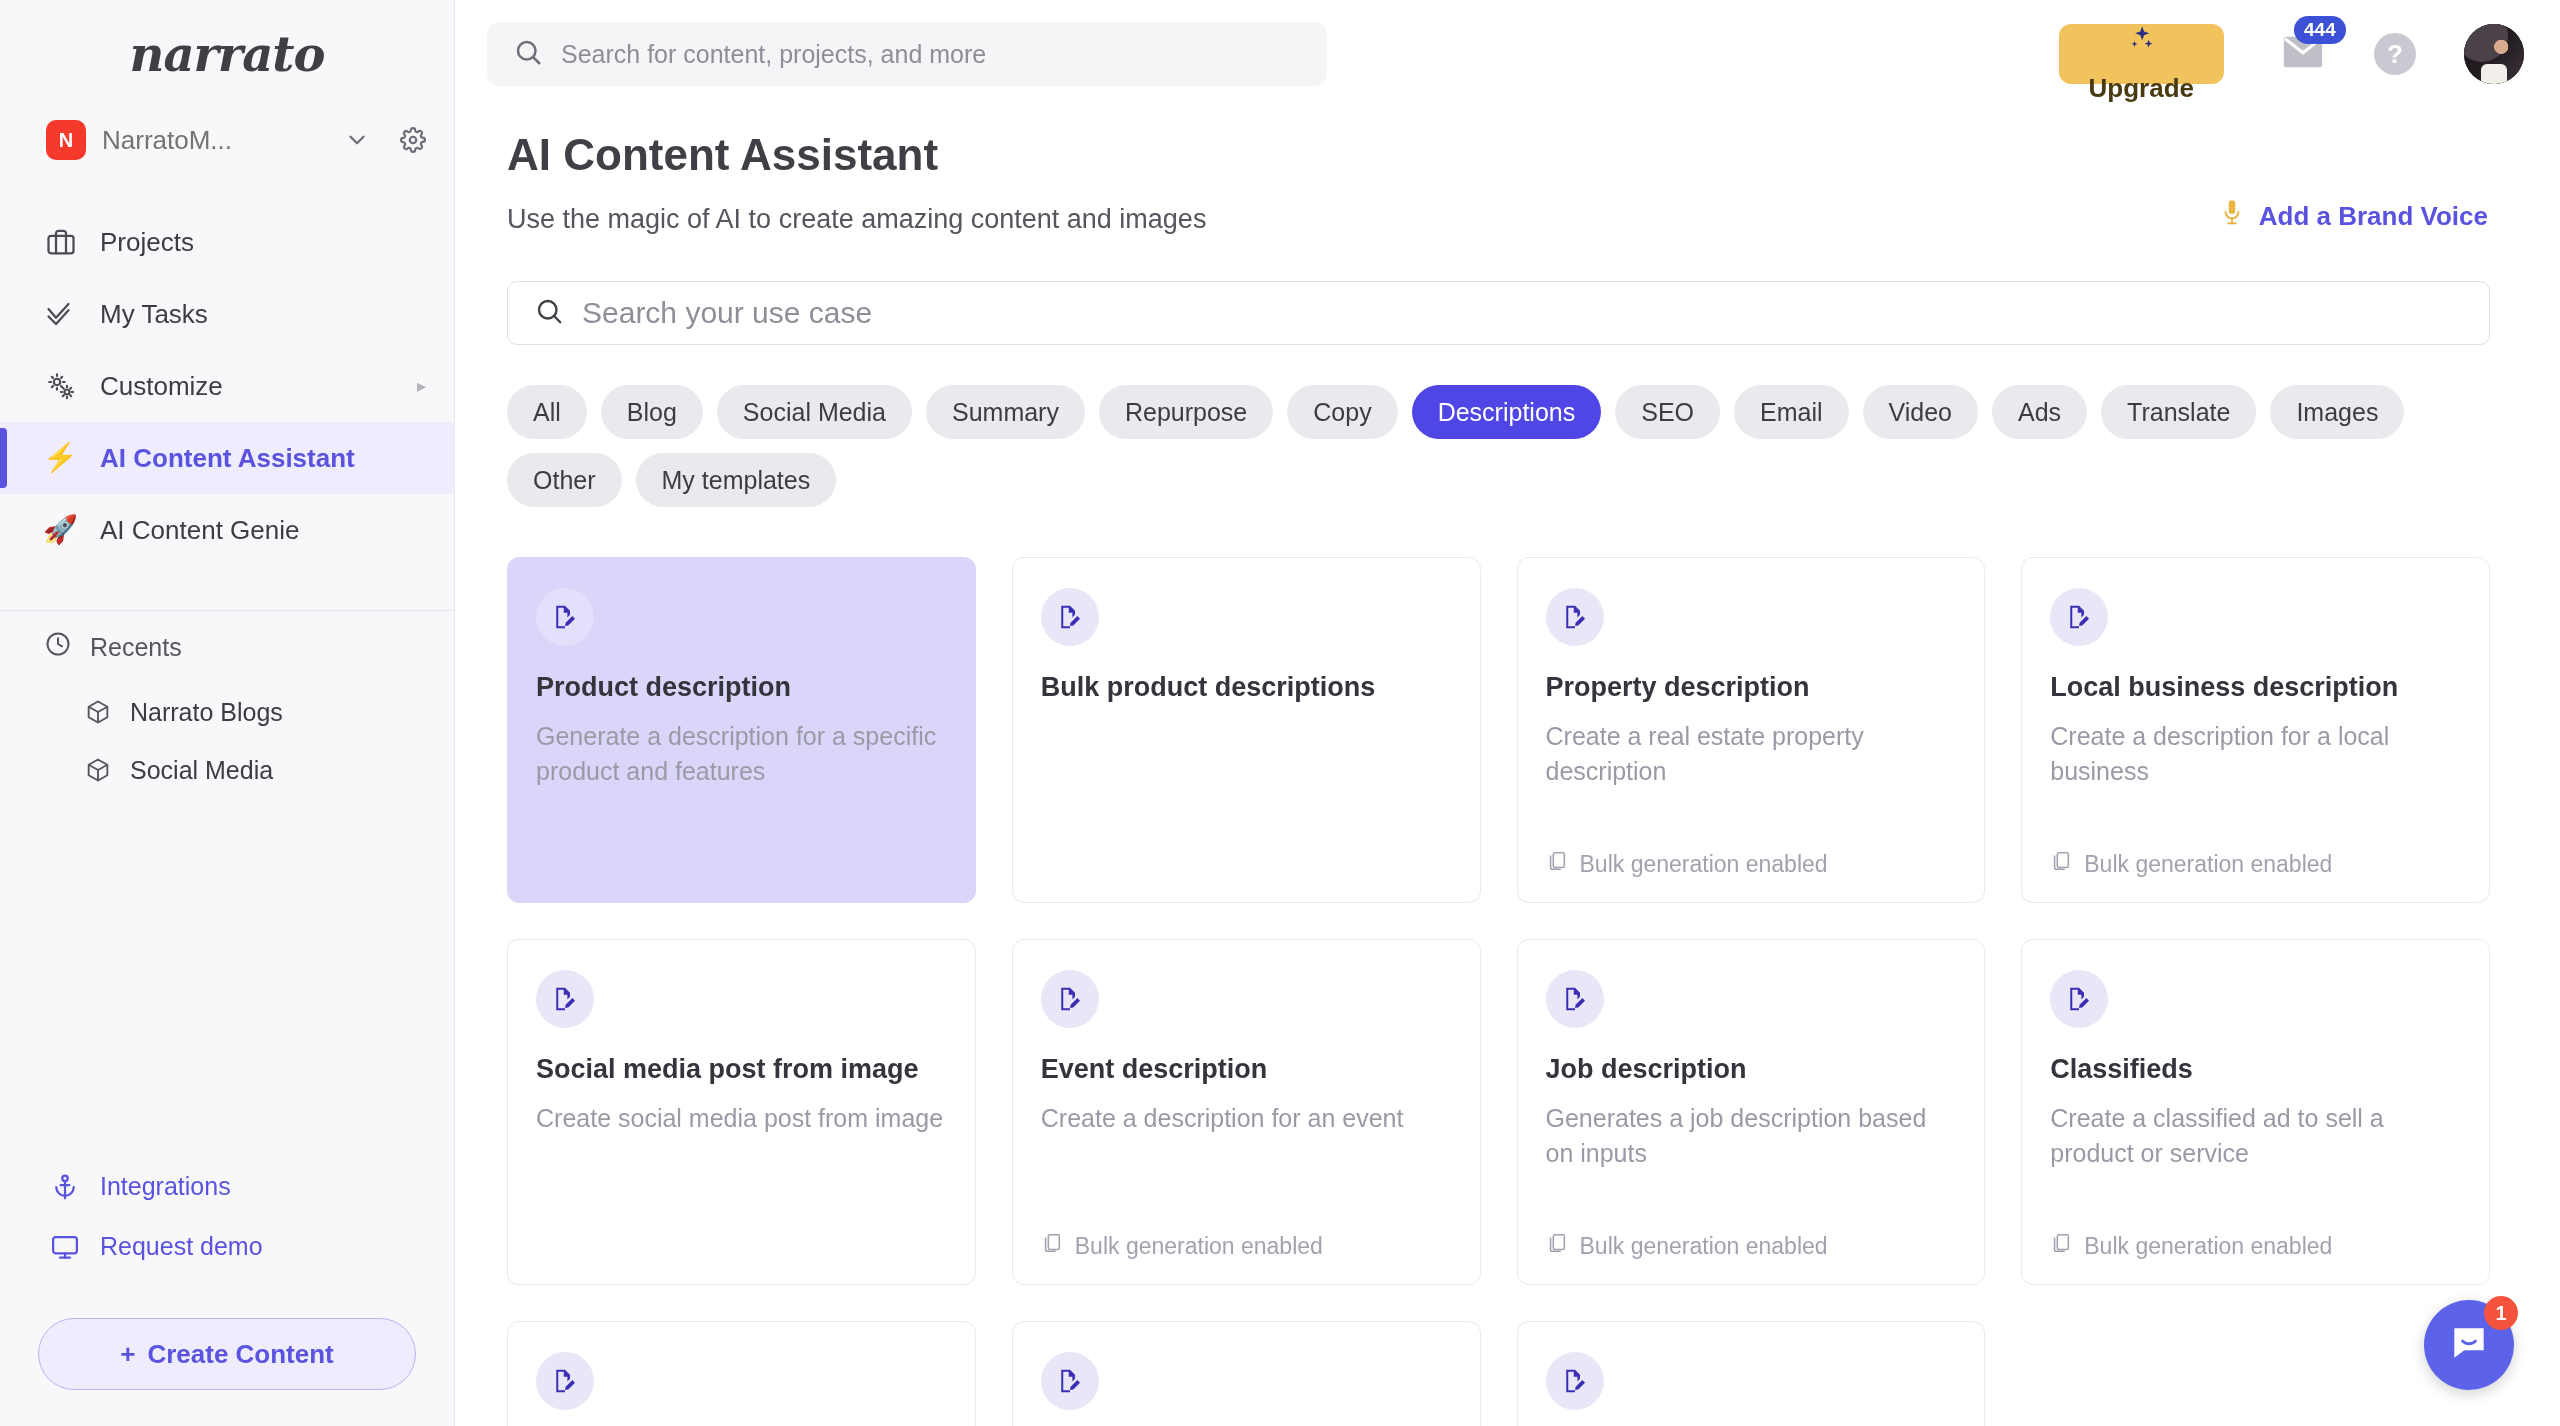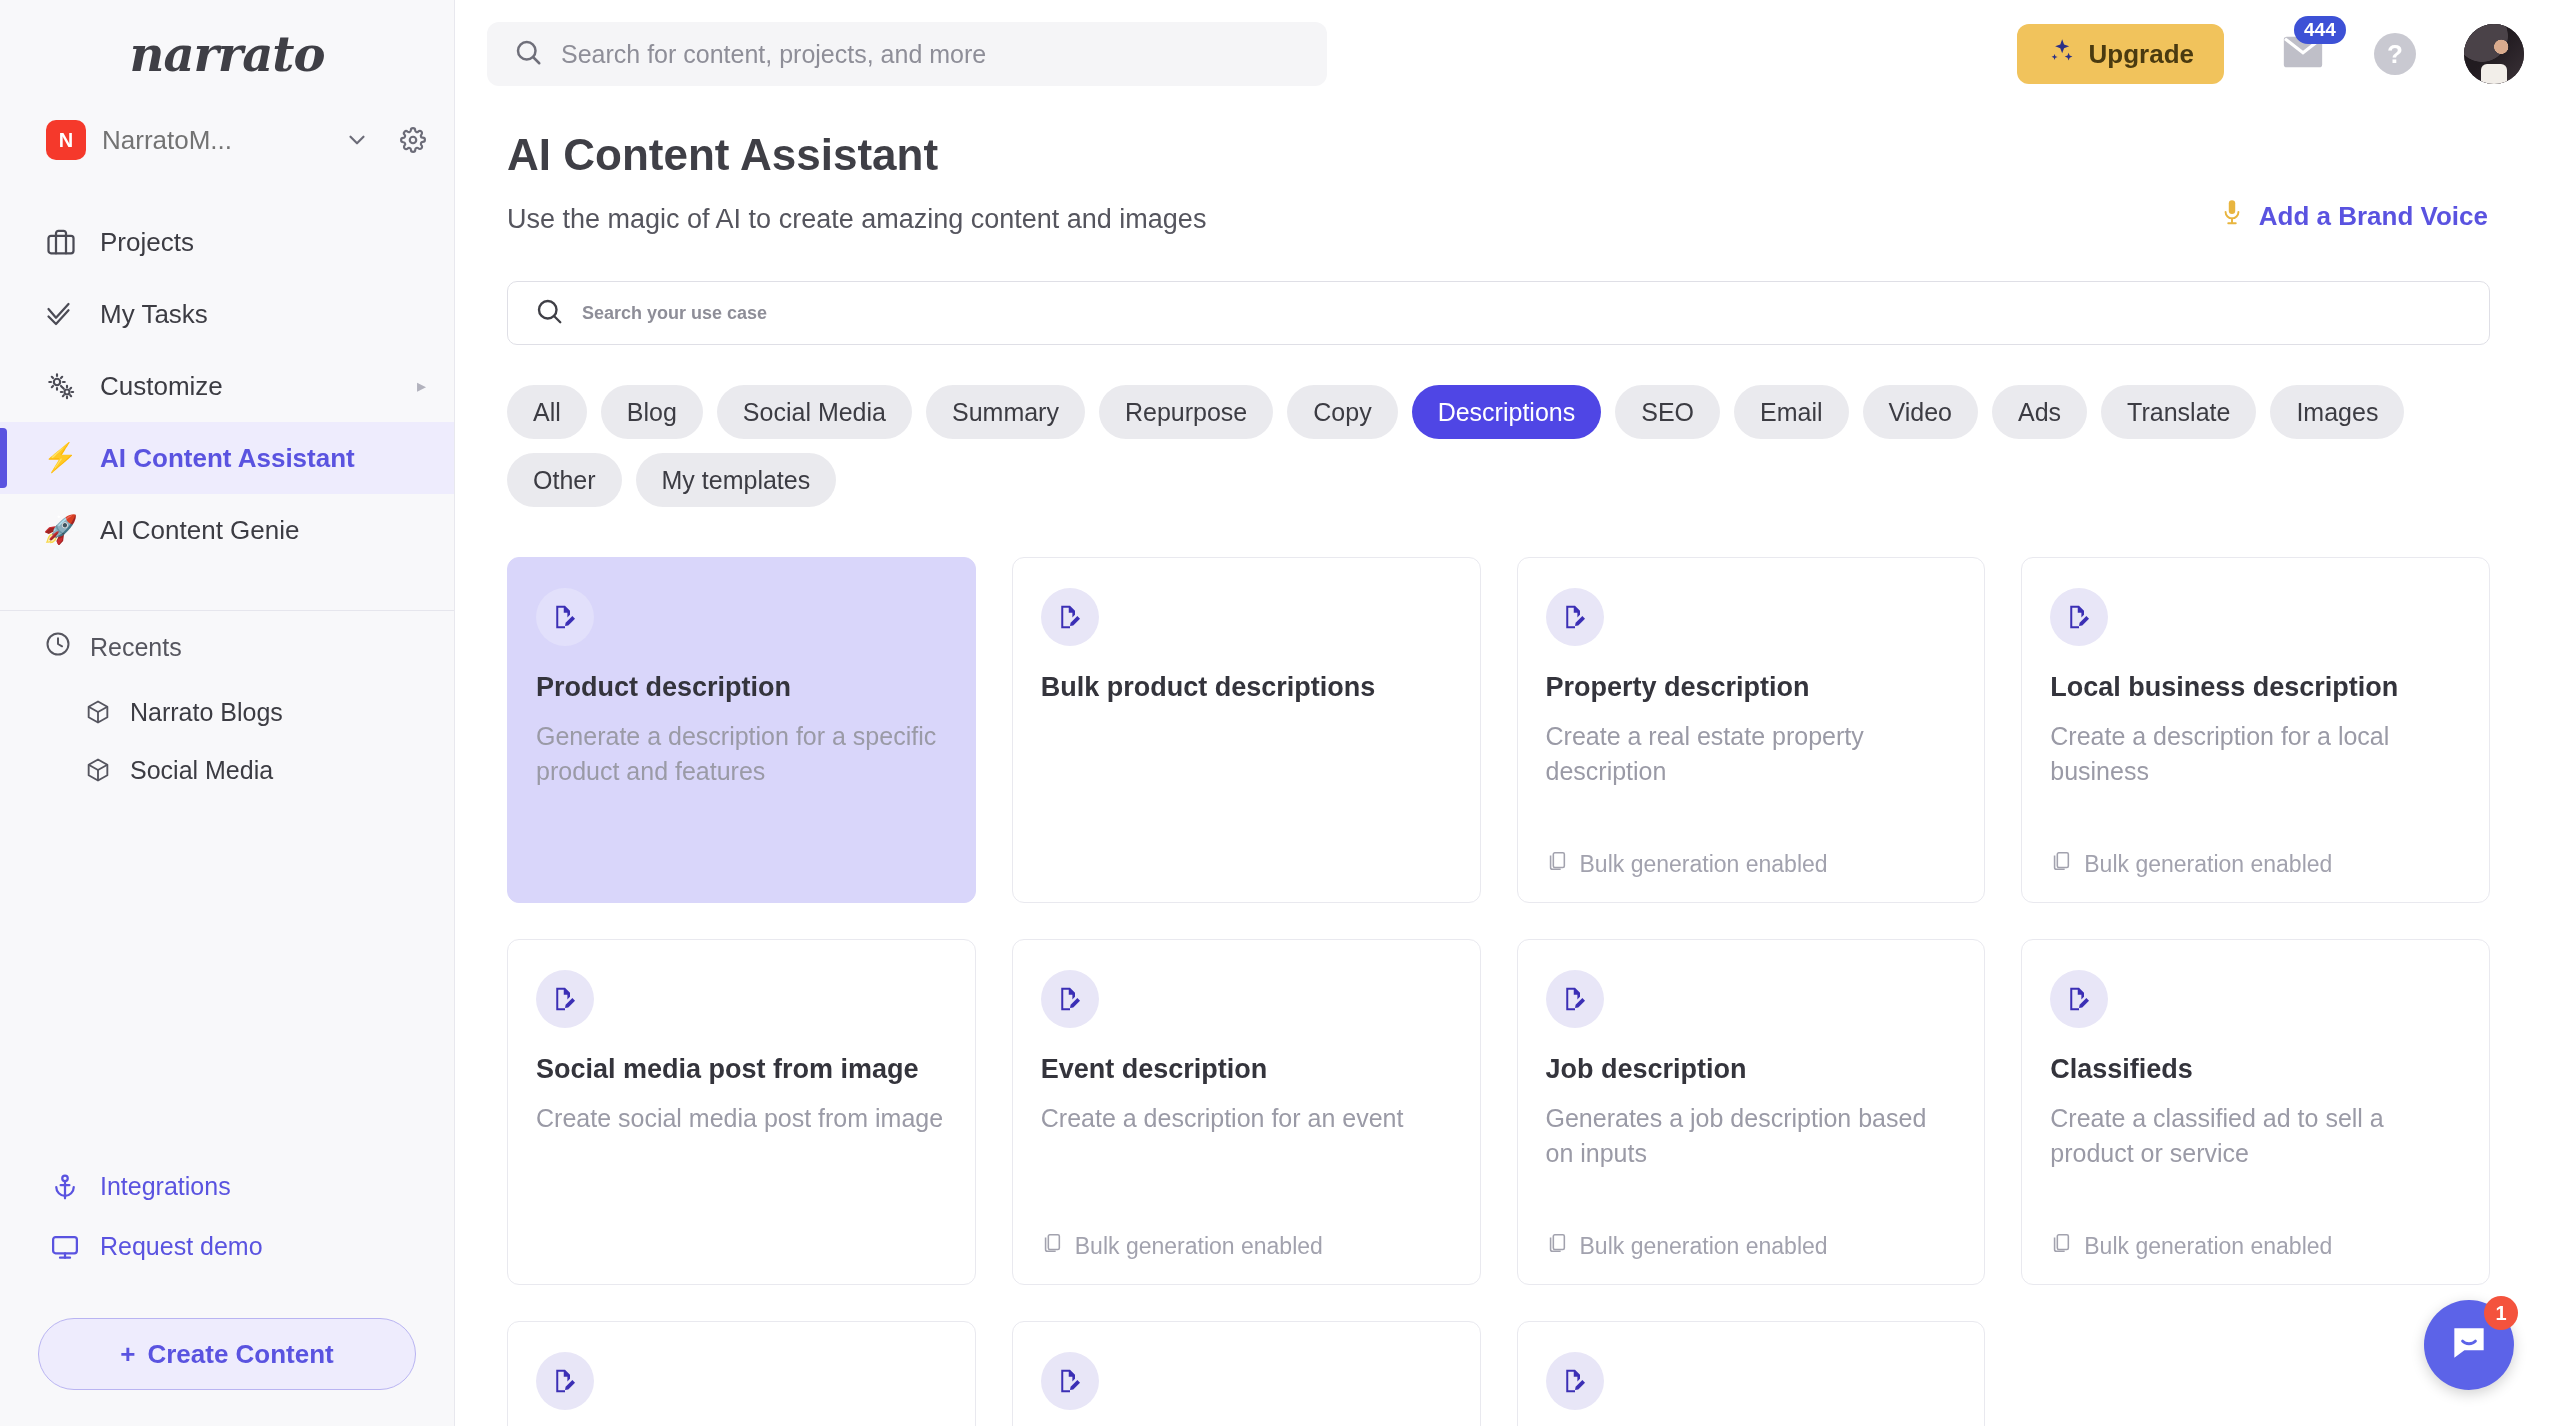--- a/index.html
+++ b/index.html
@@ -118,21 +118,21 @@
     background: #f5f5f7;
     display: flex; align-items: center; gap: 18px;
     padding: 0 26px; cursor: text;
   }
   .topsearch .ph { font-size: 25px; color: #8e8e98; }
   .spacer { flex: 1; }
   .upgrade-btn {
     height: 60px; padding: 0 30px; border-radius: 12px;
     background: #f1c35c; color: #4a3a10;
     font-size: 26px; font-weight: bold;
-    display: flex; align-items: center; gap: 14px; cursor: pointer;
+    display: flex; align-items: center; gap: 14px; cursor: pointer; flex-direction: column;
   }
   .mail-wrap { position: relative; margin-left: 34px; cursor: pointer; }
   .badge-count {
     position: absolute; top: -16px; left: 14px;
     background: #3d51d6; color: #fff;
     font-size: 19px; font-weight: bold;
     border-radius: 14px; padding: 3px 10px; line-height: 1.15;
   }
   .help-icon {
     width: 42px; height: 42px; border-radius: 50%;
@@ -162,21 +162,21 @@
     display: flex; align-items: center; gap: 14px;
     color: #5a53e0; font-size: 26px; font-weight: bold; cursor: pointer;
   }
 
   .usecase-search {
     margin-top: 46px; margin-right: 34px;
     height: 64px; border: 1px solid #dfdfe6; border-radius: 10px;
     background: #fff;
     display: flex; align-items: center; gap: 18px; padding: 0 26px; cursor: text;
   }
-  .usecase-search .ph { font-size: 18px; color: #8e8e98; font-weight: bold; }
+  .usecase-search .ph { font-size: 30px; color: #8e8e98; }
 
   .pills { display: flex; flex-wrap: wrap; gap: 14px; margin-top: 40px; margin-right: 40px; }
   .pill {
     height: 54px; padding: 0 26px; border-radius: 27px;
     background: #eaeaee; color: #3c3c43;
     font-size: 25px; display: flex; align-items: center; cursor: pointer;
     white-space: nowrap;
   }
   .pill.active { background: #4f46e5; color: #fff; }
 

